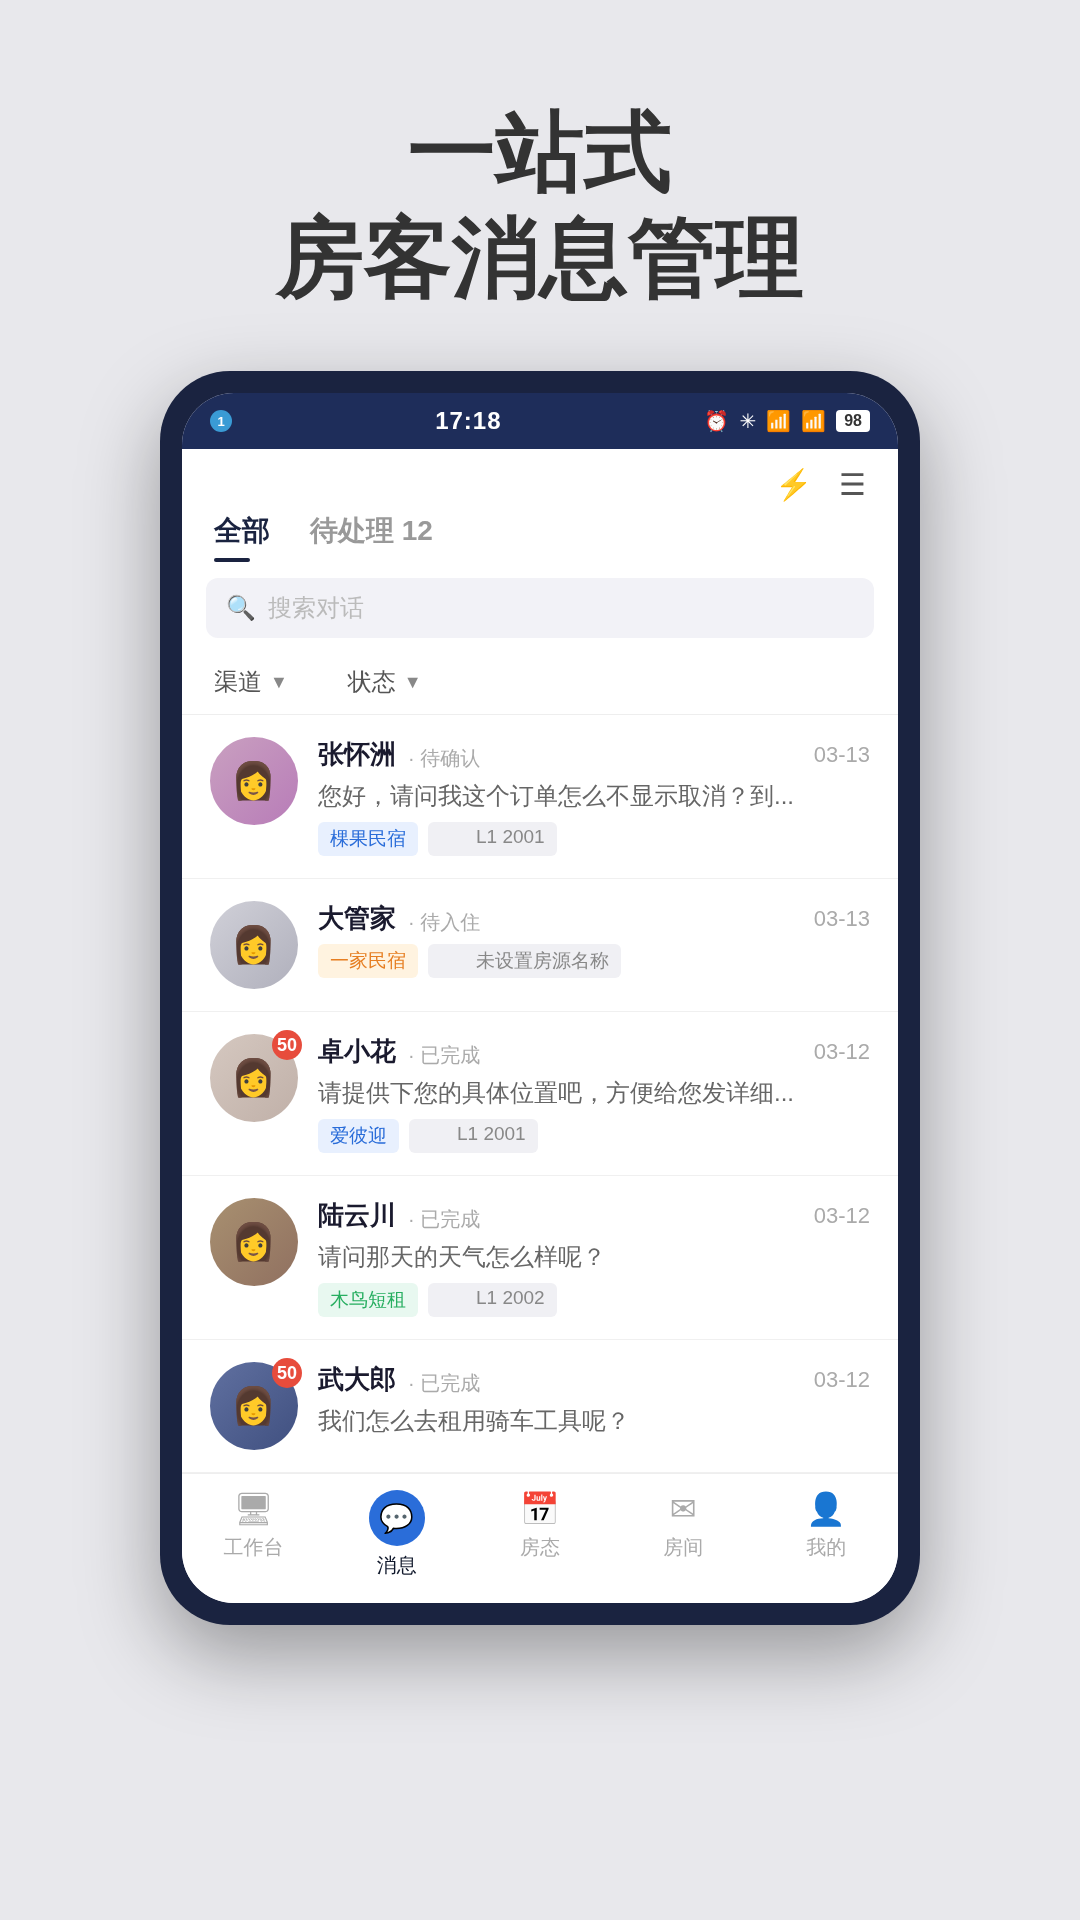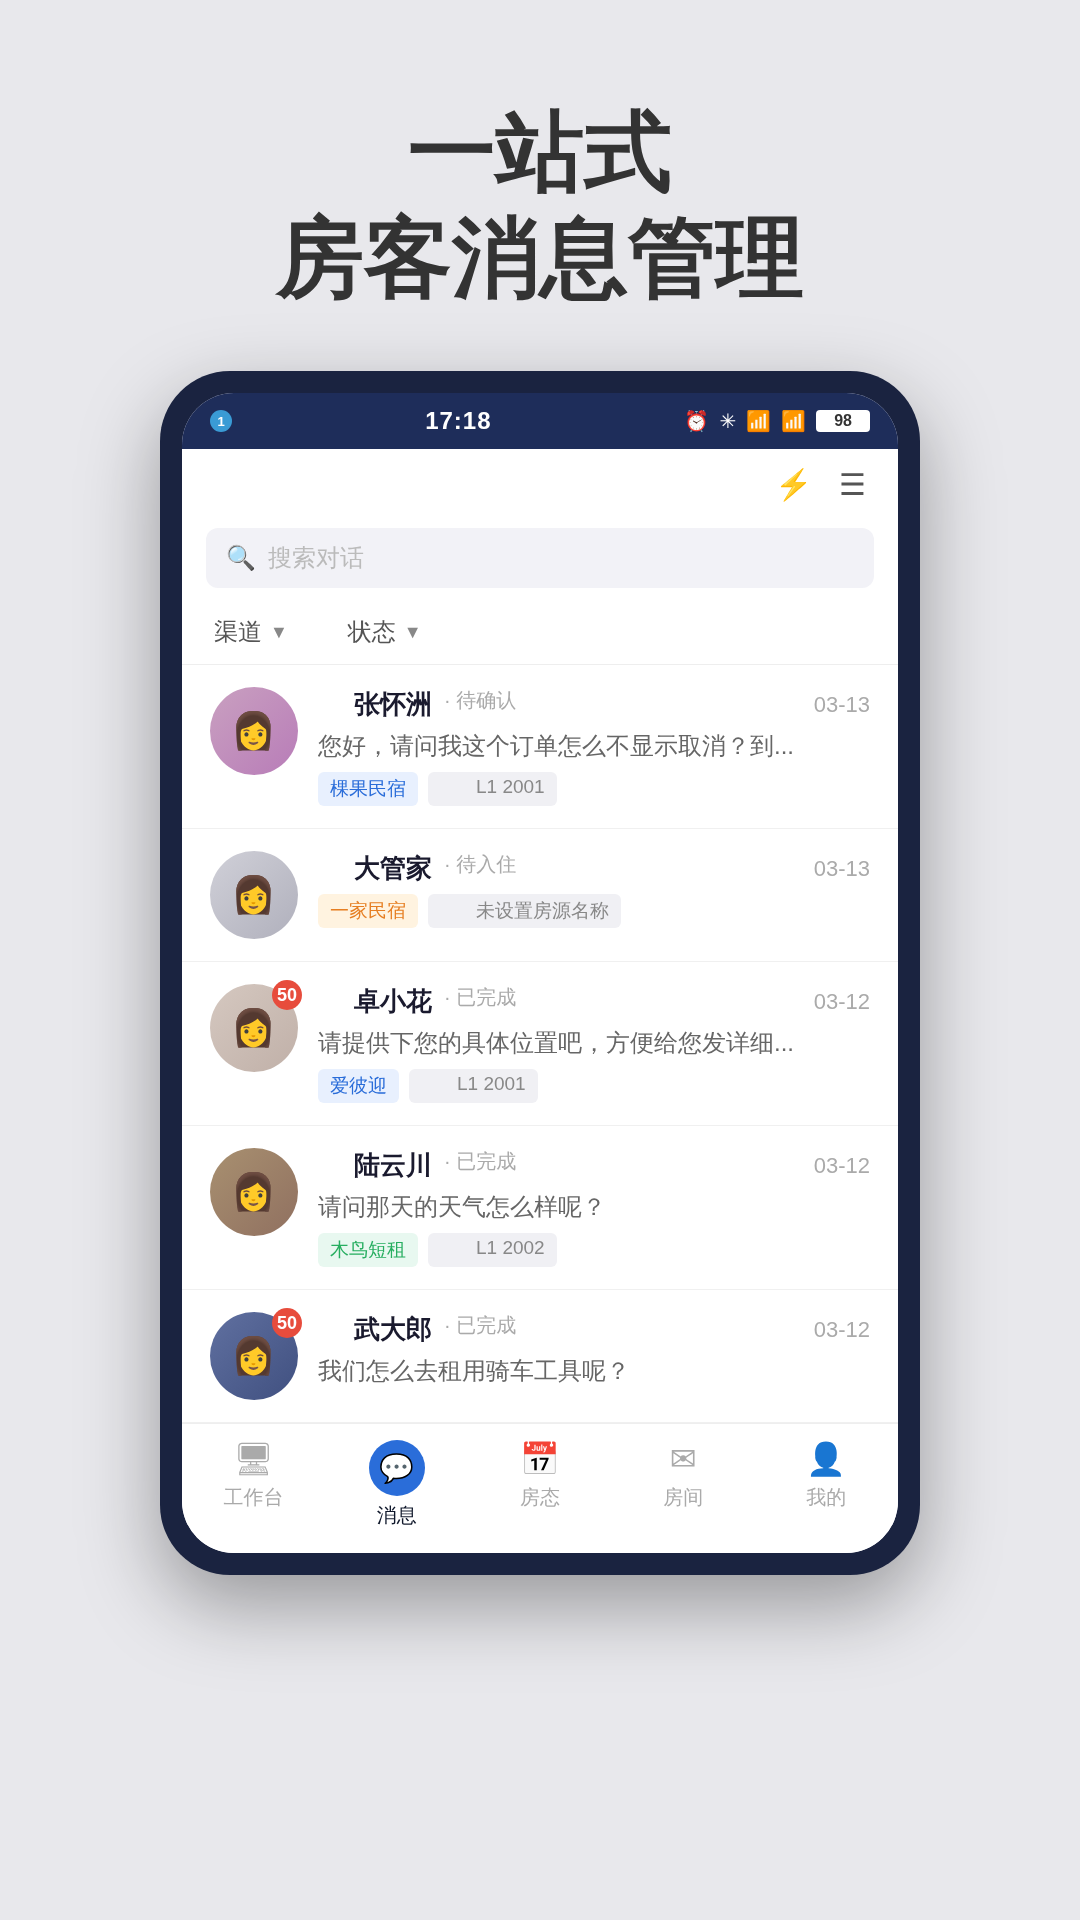--- a/index.html
+++ b/index.html
@@ -64,21 +64,21 @@
       color: white;
       display: flex; align-items: center; justify-content: center;
       font-weight: bold;
     }
     .status-time { font-size: 24px; font-weight: 600; letter-spacing: 1px; }
     .status-right { display: flex; align-items: center; gap: 10px; font-size: 20px; }
     .battery-badge {
       background: white;
       color: #333;
       font-size: 16px;
-      padding: 2px 18px;
+      padding: 2px 8px;
       border-radius: 4px;
       font-weight: 600;
     }
 
     
     .app-header {
       background: white;
       padding: 18px 32px 0;
       display: flex;
       flex-direction: column;
@@ -201,21 +201,21 @@
       display: flex; align-items: center; justify-content: center;
       padding: 0 4px;
     }
     .conv-content { flex: 1; min-width: 0; }
     .conv-top-row {
       display: flex;
       justify-content: space-between;
       align-items: center;
       margin-bottom: 8px;
     }
-    .conv-name-area { display: flex; align-items: flex-start; gap: 12px; margin-left: 36px; }
+    .conv-name-area { display: flex; align-items: flex-end; gap: 12px; }
     .conv-name { font-size: 26px; font-weight: 600; color: #1a1a2e; }
     .conv-status-tag {
       font-size: 20px;
       color: #aaa;
     }
     .conv-date { font-size: 22px; color: #aaa; }
     .conv-preview {
       font-size: 24px;
       color: #666;
       white-space: nowrap;
@@ -286,20 +286,28 @@
         <span>📶</span>
         <span class="battery-badge">98</span>
       </div>
     </div>
 
     <div class="app-header">
       <div class="header-icons">
         <span class="header-icon">⚡</span>
         <span class="header-icon">☰</span>
       </div>
+      <div class="tab-row">
+        <div class="tab-item active">
+          <span>全部</span>
+        </div>
+        <div class="tab-item">
+          <span>待处理 12</span>
+        </div>
+      </div>
     </div>
 
     <div class="search-bar">
       <div class="search-input-wrap">
         <span class="search-icon-glyph">🔍</span>
         <span class="search-placeholder">搜索对话</span>
       </div>
     </div>
 
     <div class="filter-row">

